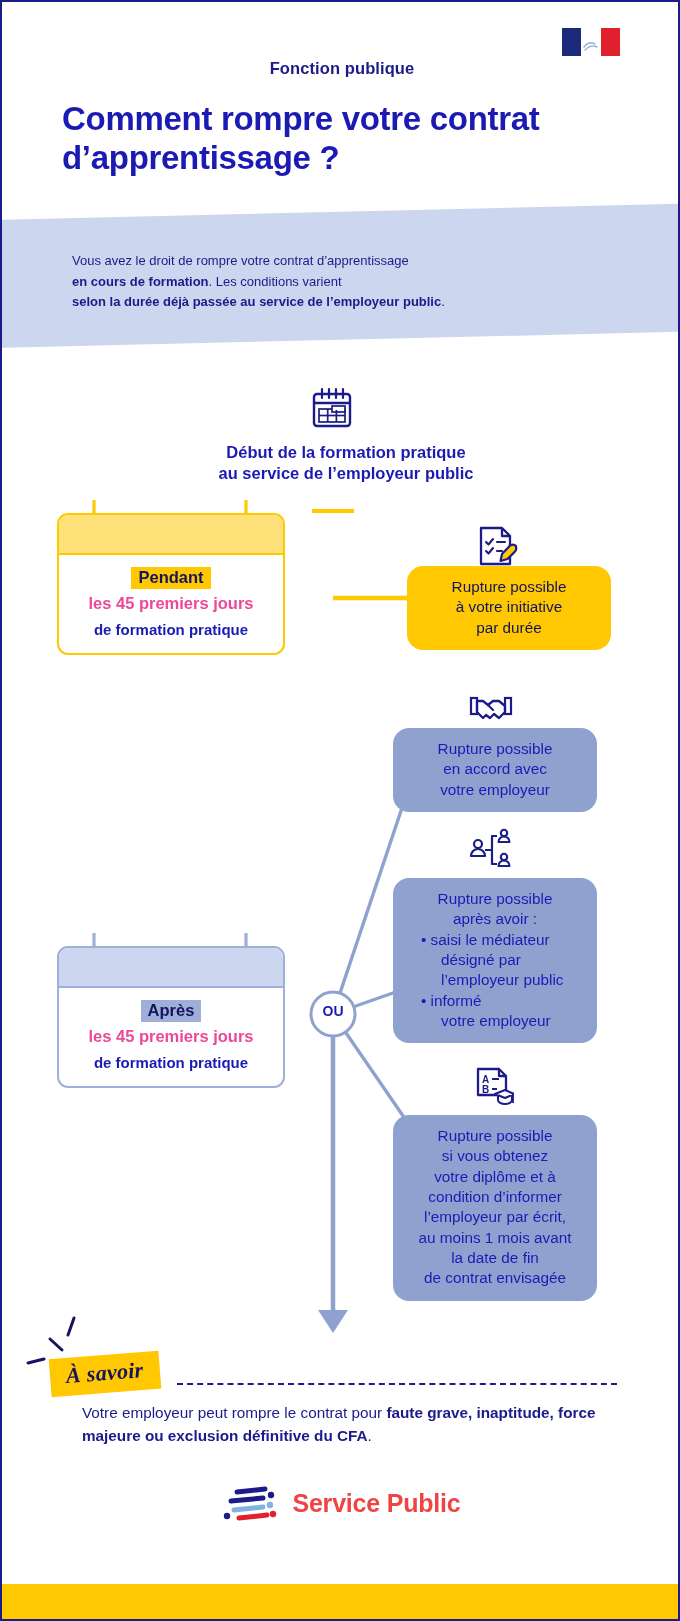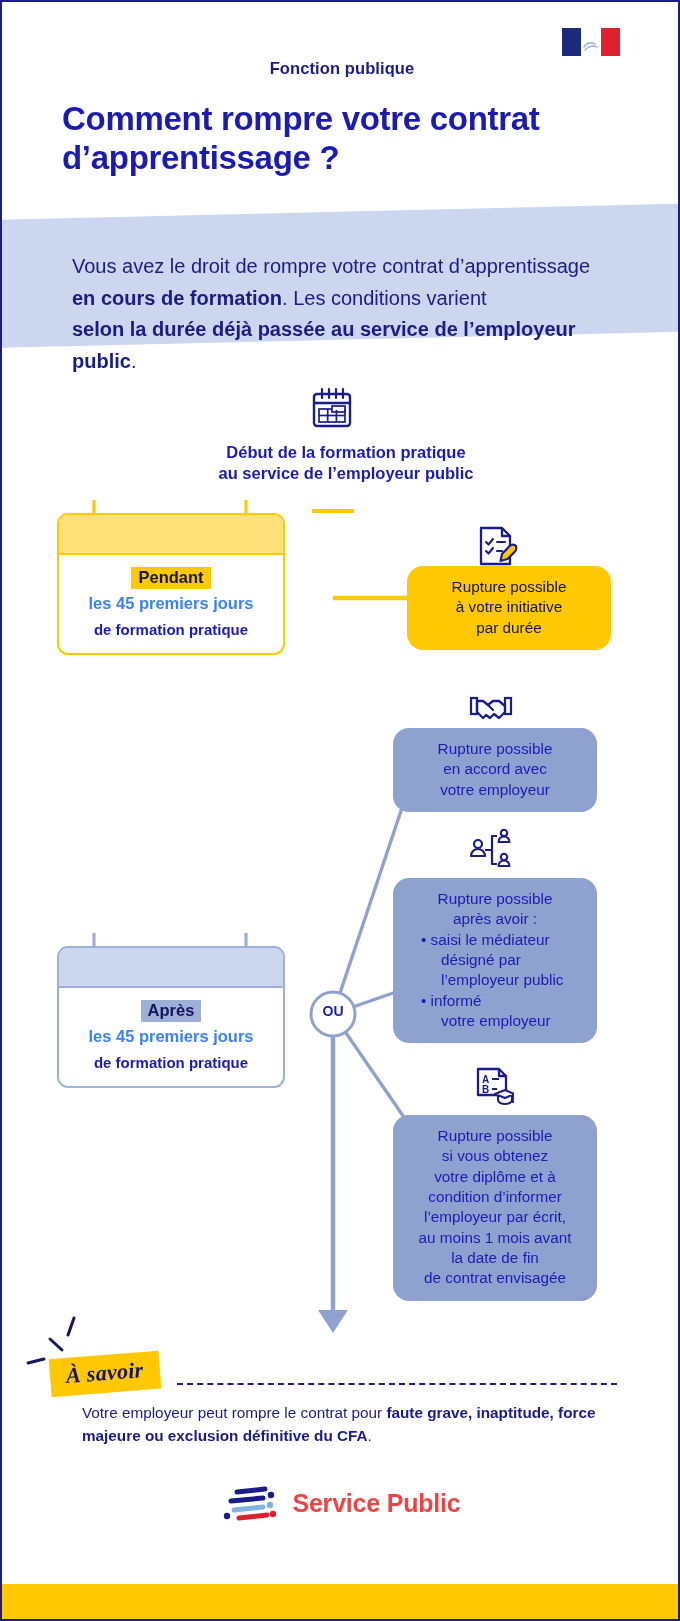--- a/index.html
+++ b/index.html
@@ -53,21 +53,21 @@
   
   .intro-band{
     position:absolute; left:-10px; top:218px;
     width:700px; height:128px;
     background:#ccd6ee;
     transform:rotate(-1.35deg);
     transform-origin:left top;
   }
   .intro-text{
     position:absolute; left:70px; top:249px; width:560px;
-    font-size:20px; color:#1b1b8a; line-height:1.58;
+    font-size:13px; color:#1b1b8a; line-height:1.58;
   }
   .intro-text b{font-weight:bold;}
 
   
   .svg-layer{position:absolute;left:0;top:0;width:680px;height:1621px;pointer-events:none;}
 
   
   .cal-icon{position:absolute;left:306px;top:383px;width:48px;height:48px;}
   .start-head{
     position:absolute; left:124px; top:440px; width:440px;
@@ -88,21 +88,21 @@
   .period-card .body{
     padding:12px 8px 14px;
     text-align:center;
     border-radius:28px;
   }
   .period-card .tag{
     display:inline-block; padding:1px 7px 2px;
     font-size:16.5px; font-weight:bold; color:#14145f;
   }
   .period-card .l1{
-    font-size:16.5px;font-weight:bold;color:#3b82f6;margin-top:5px;line-height:1.2;
+    font-size:16.5px;font-weight:bold;color:#ec4899;margin-top:5px;line-height:1.2;
   }
   .period-card .l2{
     font-size:15px;font-weight:bold;color:#1b1bb4;line-height:1.2;margin-top:7px;
   }
 
   #card-pendant{left:55px;top:511px;border:2.5px solid #ffc800;}
   #card-pendant .hdr{background:#ffe17a;border-bottom:2.5px solid #ffc800;}
   #card-pendant .tag{background:#ffc800;}
 
   #card-apres{left:55px;top:944px;border:2.5px solid #9fb0d8;}

